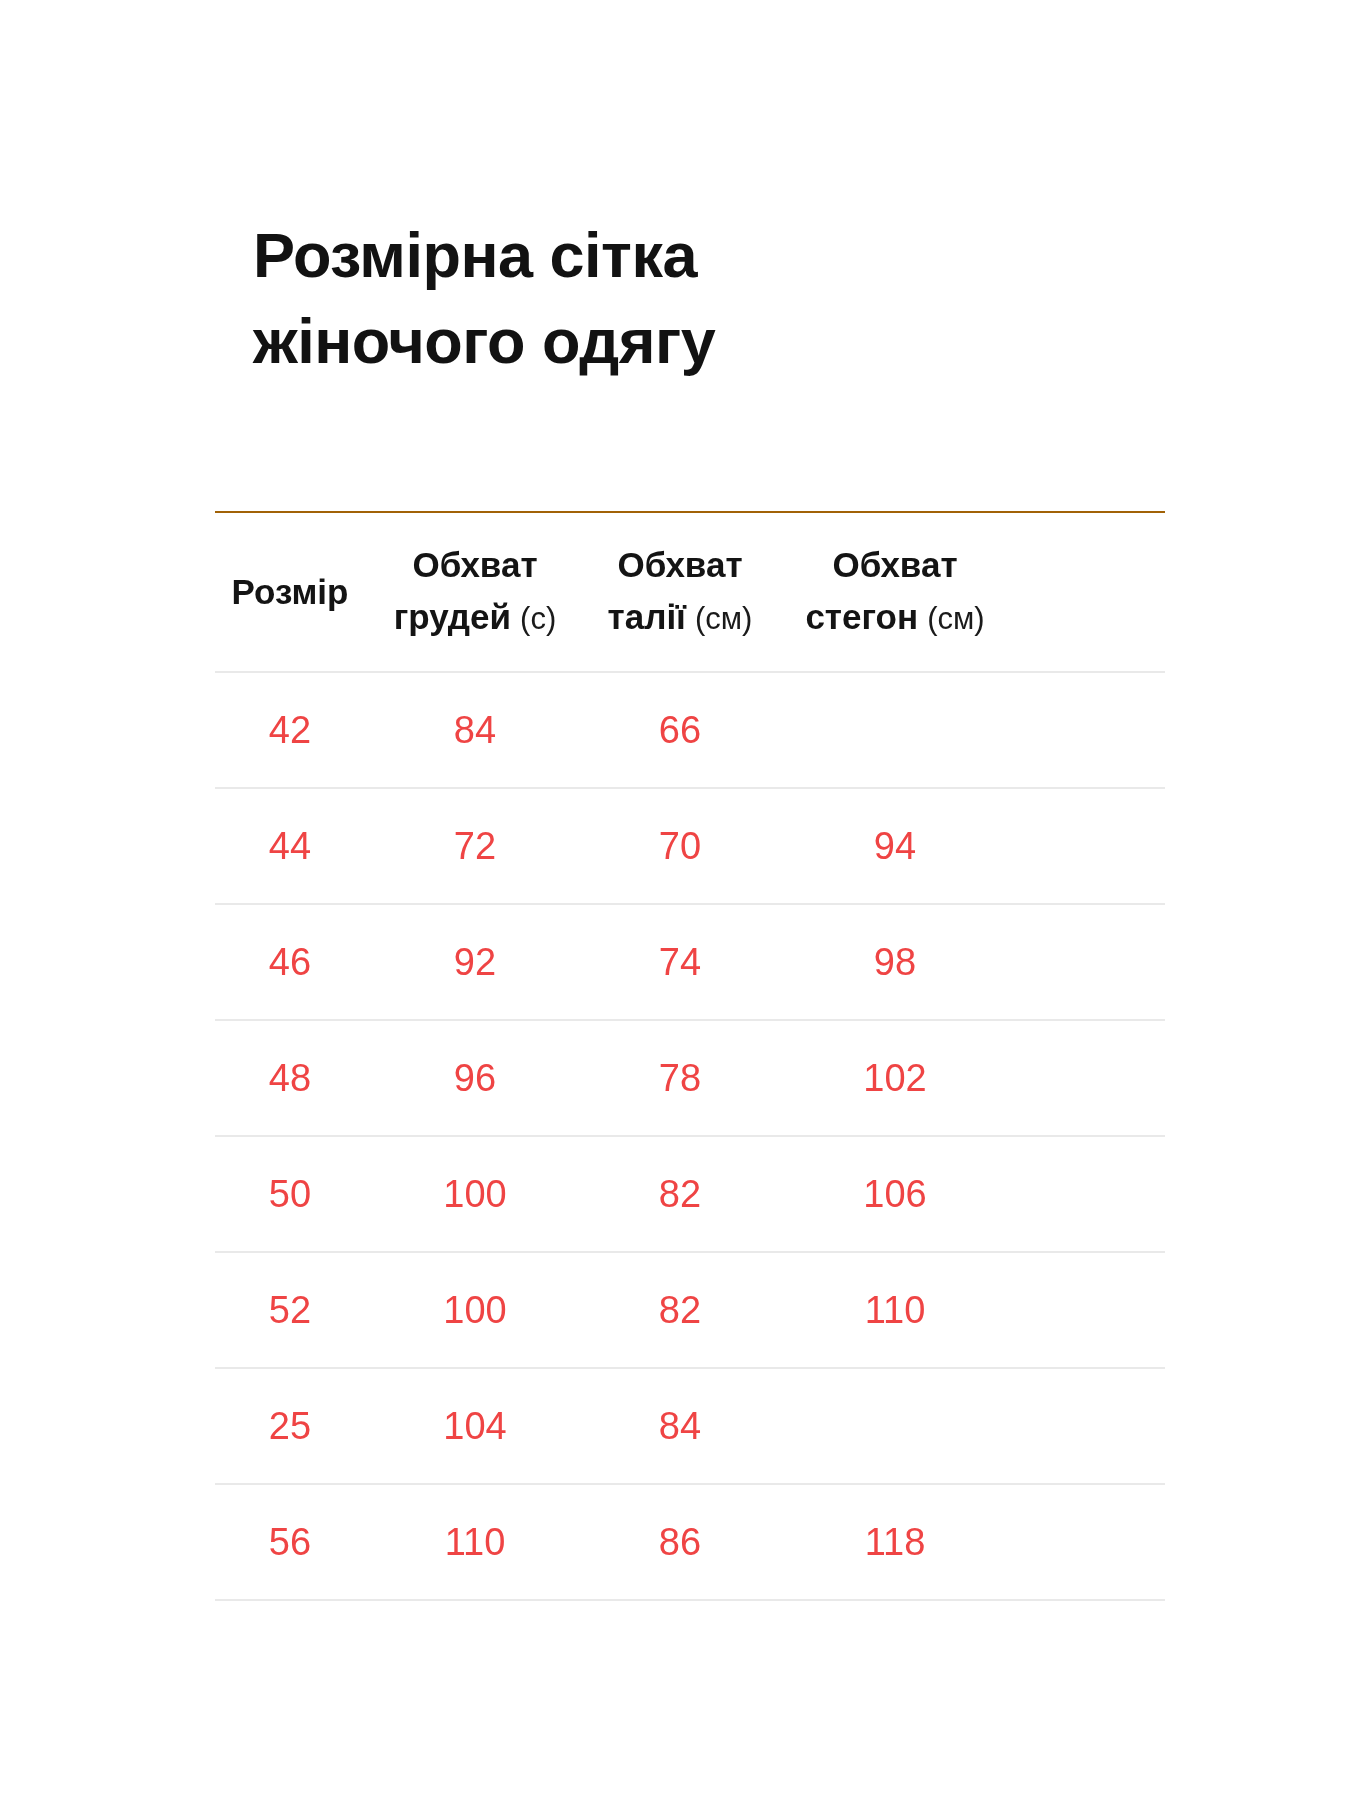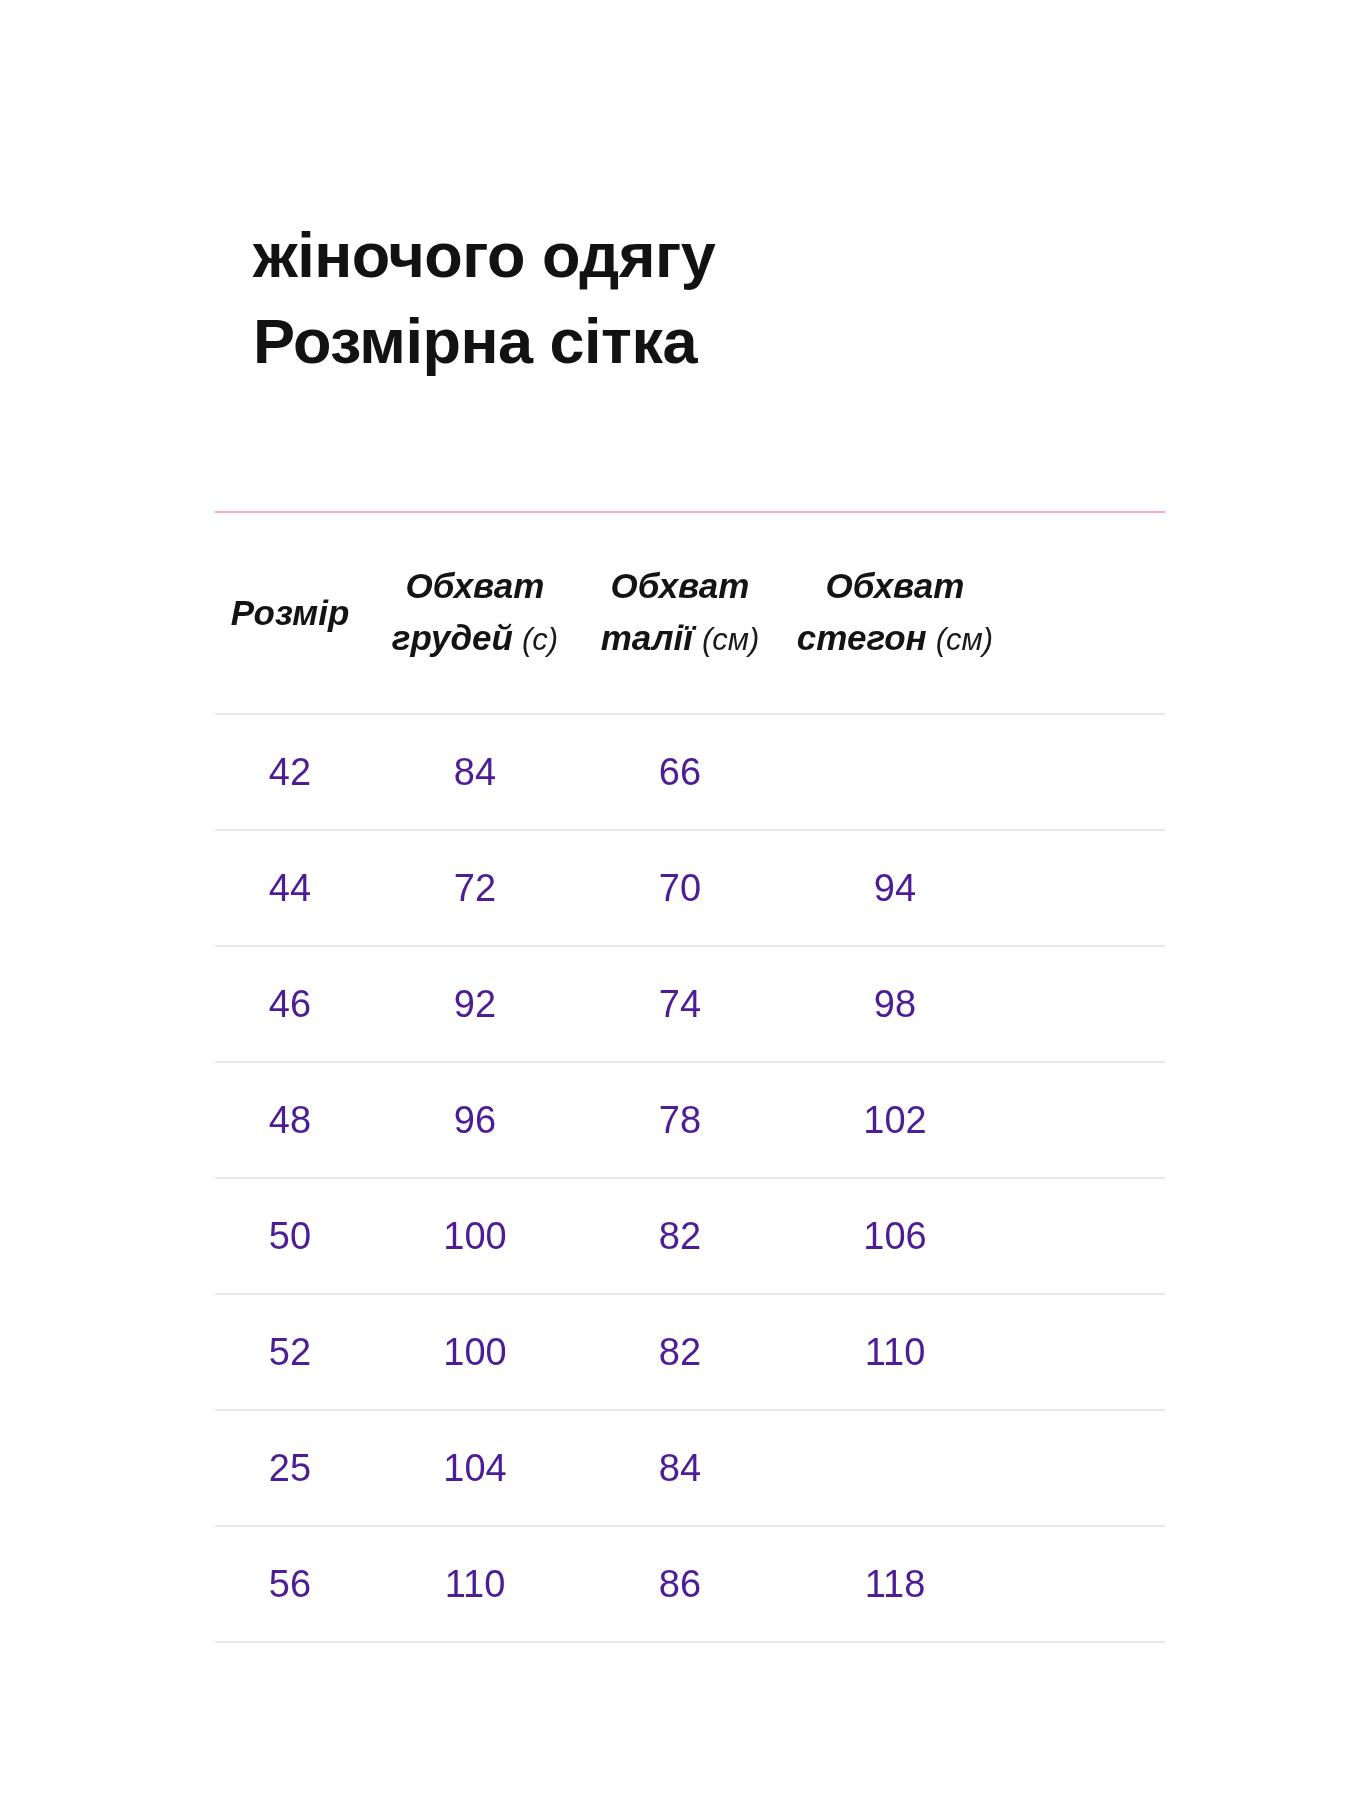--- a/index.html
+++ b/index.html
@@ -30,24 +30,23 @@
     position: absolute;
     left: 215px;
     top: 511px;
     width: 950px;
   }
 
   .header-row {
     display: grid;
     grid-template-columns: 150px 220px 190px 240px;
     align-items: center;
-    height: 204px;
-    border-top: 2px solid #f9a8d4;
+    height: 162px;
+    border-top: 2px solid #a16207;
     border-bottom: 2px solid #e9e9e9;
-    font-style: italic;
   }
 
   .header-cell {
     text-align: center;
     font-size: 35px;
     font-weight: 700;
     line-height: 52px;
     color: #141414;
   }
 
@@ -63,31 +62,31 @@
     grid-template-columns: 150px 220px 190px 240px;
     align-items: center;
     height: 116px;
     border-bottom: 2px solid #e9e9e9;
   }
 
   .data-cell {
     text-align: center;
     font-size: 38px;
     font-weight: 400;
-    color: #4c1d95;
+    color: #ef4444;
   }
 </style>
 </head>
 <body>
 
 <div class="page">
 
   <div class="title">
+    <div>Розмірна сітка</div>
     <div>жіночого одягу</div>
-    <div>Розмірна сітка</div>
   </div>
 
   <div class="size-table">
 
     <div class="header-row">
       <div class="header-cell">
         <div>Розмір</div>
       </div>
       <div class="header-cell">
         <div>Обхват</div>

